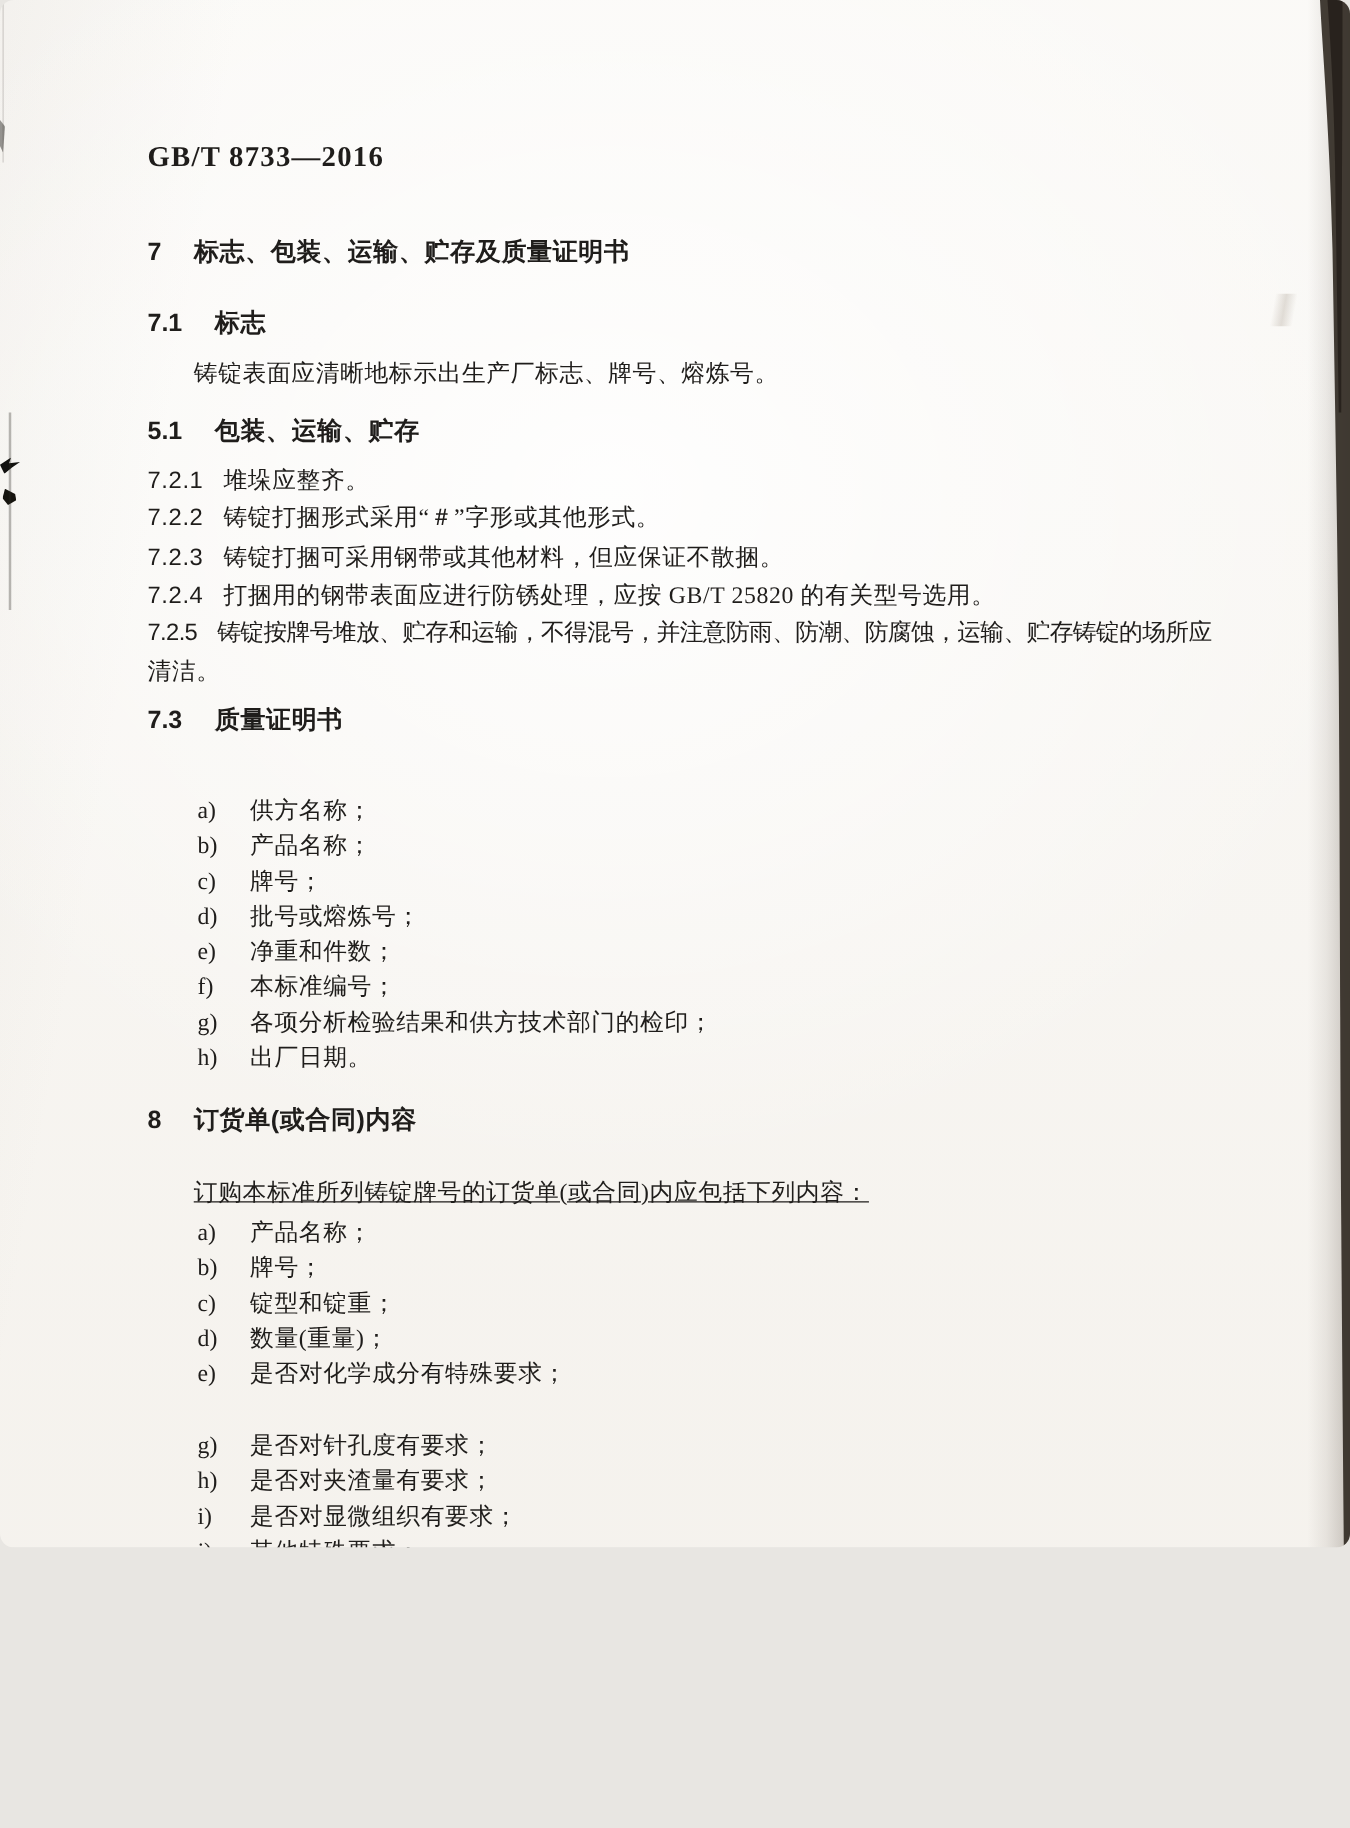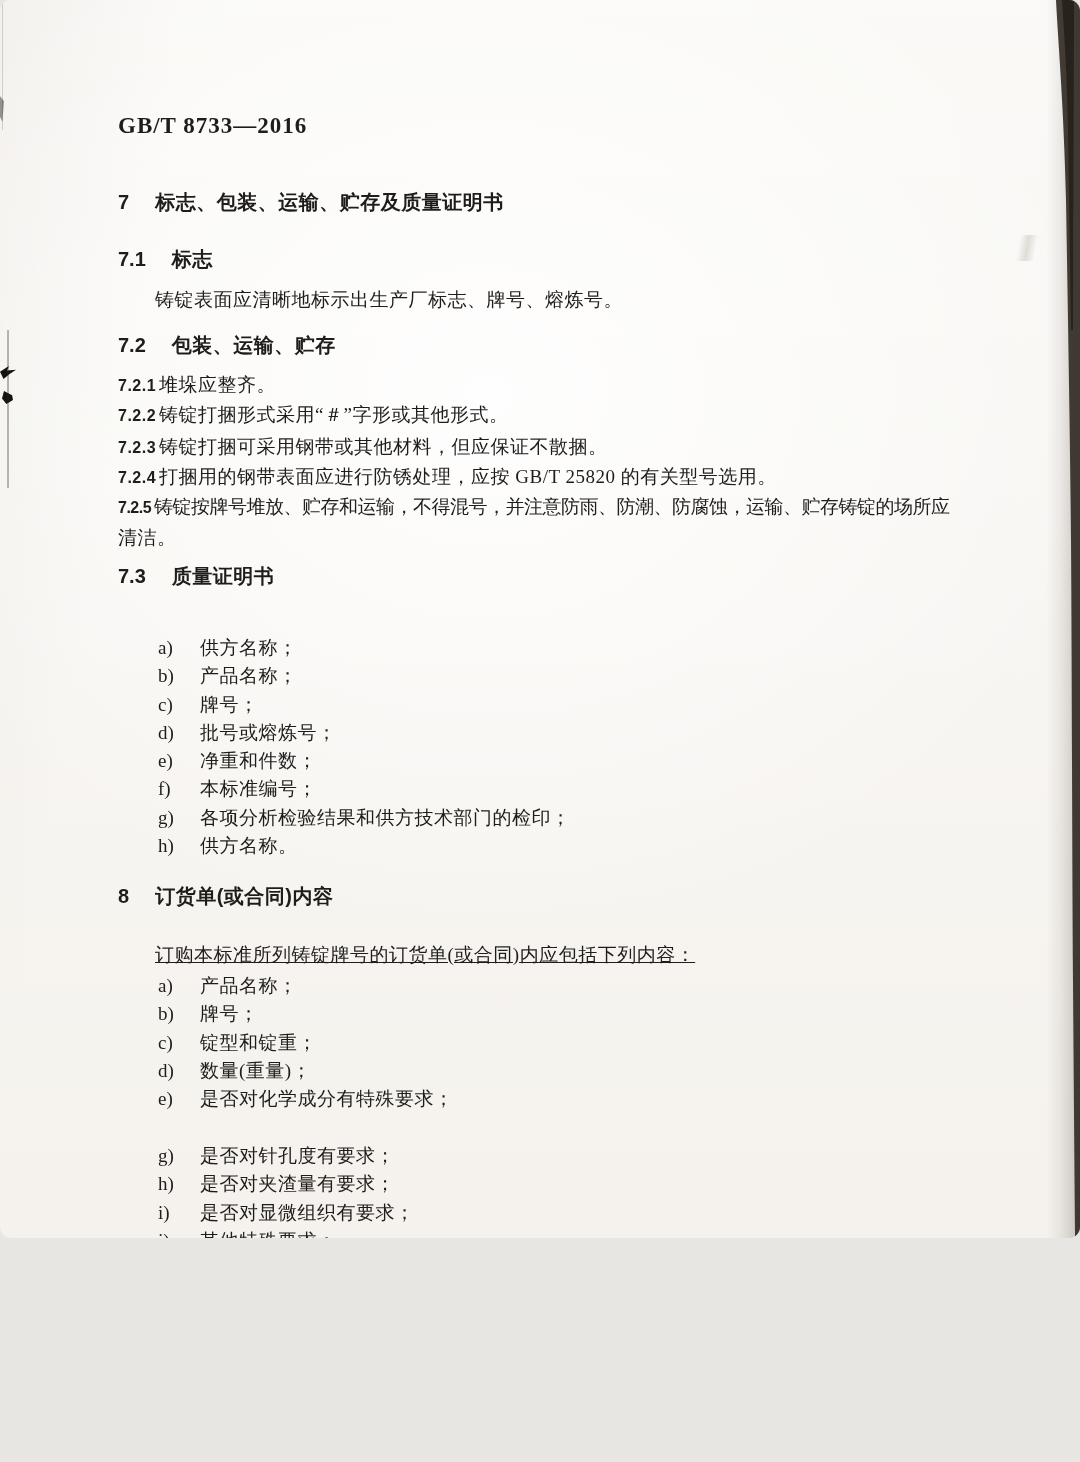--- a/index.html
+++ b/index.html
@@ -13,21 +13,21 @@
       linear-gradient(100deg, rgba(205,198,188,0.16), rgba(255,255,255,0) 15%),
       linear-gradient(to bottom, rgba(255,255,255,0.4), rgba(236,231,224,0.25) 96%);
     color:#1f1d1b;
     font-family:"Liberation Serif","DejaVu Serif",serif;
     font-size:19px;
     border-radius:11px;
   }
   .abs{position:absolute;white-space:nowrap;line-height:1.25;}
   .h{font-family:"Liberation Sans","DejaVu Sans",sans-serif;font-weight:bold;font-size:20px;letter-spacing:0.5px;}
   .h .num{display:inline-block;margin-right:26px;letter-spacing:0;}
-  .clause .cnum{font-family:"Liberation Sans","DejaVu Sans",sans-serif;font-weight:bold;display:inline-block;margin-right:3px;font-size:16px;}
+  .clause .cnum{font-family:"Liberation Sans","DejaVu Sans",sans-serif;font-weight:normal;display:inline-block;margin-right:16px;font-size:19px;}
   .bodytxt{letter-spacing:0.5px;}
   .li{position:absolute;left:158px;white-space:nowrap;letter-spacing:0.5px;}
   .li .mk{display:inline-block;width:42px;letter-spacing:0;}
   #hdr{top:112px;left:118px;font-weight:bold;font-size:23px;letter-spacing:1px;font-family:"Liberation Serif","DejaVu Serif",serif;}
   #s7{top:190px;left:118px;}
   #s71{top:247px;left:118px;}
   #p71{top:288px;left:155px;}
   #s72{top:333px;left:118px;}
   #c721{top:373px;left:118px;}
   #c722{top:403px;left:118px;}
@@ -87,21 +87,21 @@
     <span class="num">7</span><span>标志、包装、运输、贮存及质量证明书</span>
   </div>
 
   <div class="abs h" id="s71">
     <span class="num">7.1</span><span>标志</span>
   </div>
 
   <div class="abs bodytxt" id="p71">铸锭表面应清晰地标示出生产厂标志、牌号、熔炼号。</div>
 
   <div class="abs h" id="s72">
-    <span class="num">7.2</span><span>包装、运输、贮存</span>
+    <span class="num">5.1</span><span>包装、运输、贮存</span>
   </div>
 
   <div class="abs clause bodytxt" id="c721">
     <span class="cnum">7.2.1</span><span>堆垛应整齐。</span>
   </div>
   <div class="abs clause bodytxt" id="c722">
     <span class="cnum">7.2.2</span><span>铸锭打捆形式采用“＃”字形或其他形式。</span>
   </div>
   <div class="abs clause bodytxt" id="c723">
     <span class="cnum">7.2.3</span><span>铸锭打捆可采用钢带或其他材料，但应保证不散捆。</span>
@@ -119,21 +119,21 @@
   </div>
 
 
   <div class="li" id="liA0"><span class="mk">a)</span><span>供方名称；</span></div>
   <div class="li" id="liA1"><span class="mk">b)</span><span>产品名称；</span></div>
   <div class="li" id="liA2"><span class="mk">c)</span><span>牌号；</span></div>
   <div class="li" id="liA3"><span class="mk">d)</span><span>批号或熔炼号；</span></div>
   <div class="li" id="liA4"><span class="mk">e)</span><span>净重和件数；</span></div>
   <div class="li" id="liA5"><span class="mk">f)</span><span>本标准编号；</span></div>
   <div class="li" id="liA6"><span class="mk">g)</span><span>各项分析检验结果和供方技术部门的检印；</span></div>
-  <div class="li" id="liA7"><span class="mk">h)</span><span>供方名称。</span></div>
+  <div class="li" id="liA7"><span class="mk">h)</span><span>出厂日期。</span></div>
 
   <div class="abs h" id="s8">
     <span class="num">8</span><span>订货单(或合同)内容</span>
   </div>
 
   <div class="abs bodytxt" id="p8">订购本标准所列铸锭牌号的订货单(或合同)内应包括下列内容：</div>
 
   <div class="li" id="liB0"><span class="mk">a)</span><span>产品名称；</span></div>
   <div class="li" id="liB1"><span class="mk">b)</span><span>牌号；</span></div>
   <div class="li" id="liB2"><span class="mk">c)</span><span>锭型和锭重；</span></div>

